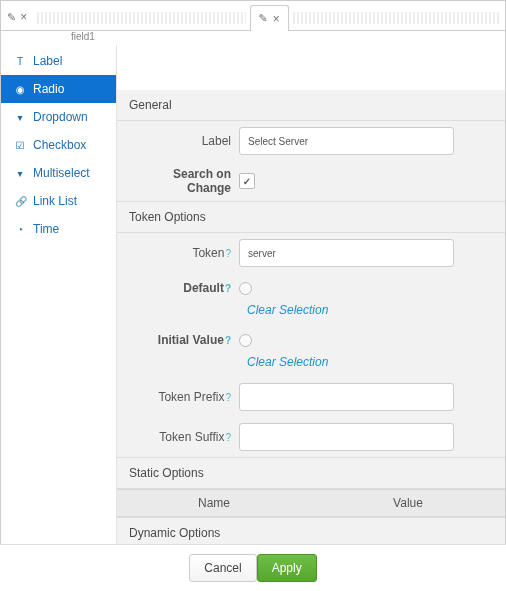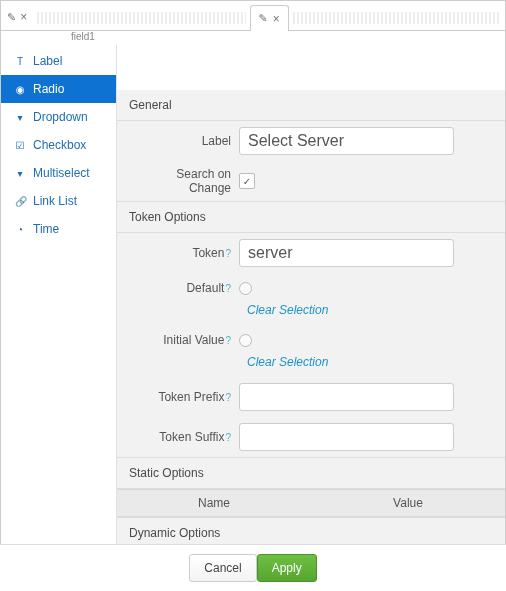--- a/index.html
+++ b/index.html
@@ -96,37 +96,37 @@
     background: #f2f2f2;
     font-size: 12px;
   }
   .section-head.sub { border-top: 1px solid #ddd; }
   .form-row {
     display: flex;
     align-items: center;
     padding: 6px 14px;
     min-height: 40px;
   }
-  .form-row.short { min-height: 30px; }
+  .form-row.short { min-height: 30px; font-weight: bold; }
   .form-label {
     width: 108px;
     text-align: right;
     padding-right: 8px;
     color: #555;
     font-size: 12px;
   }
   .help { color: #4fb3c9; font-size: 10px; margin-left: 1px; }
   .form-value { flex: 1; display: flex; align-items: center; gap: 8px; }
   input[type=text].txt {
     width: 215px;
     height: 28px;
     border: 1px solid #ccc;
     border-radius: 3px;
     padding: 0 8px;
-    font-size: 16px;
+    font-size: 10px;
     color: #555;
   }
   .chk {
     width: 16px; height: 16px;
     border: 1px solid #bbb; border-radius: 2px;
     background: #fff;
     display: inline-flex; align-items: center; justify-content: center;
     font-size: 10px; color: #555;
   }
   .radio-pick {

